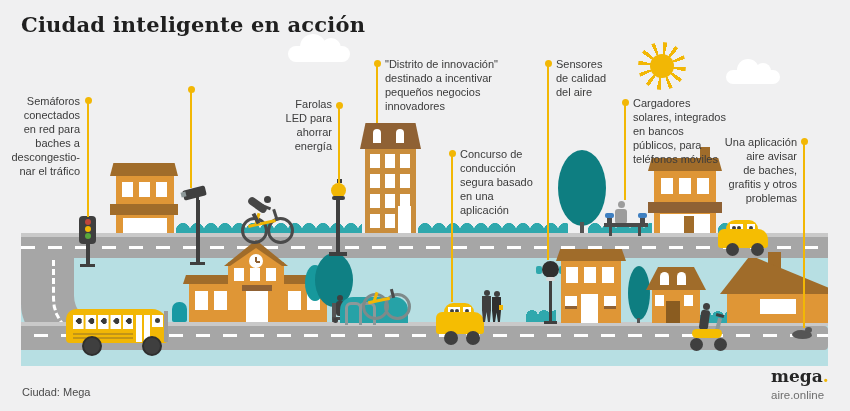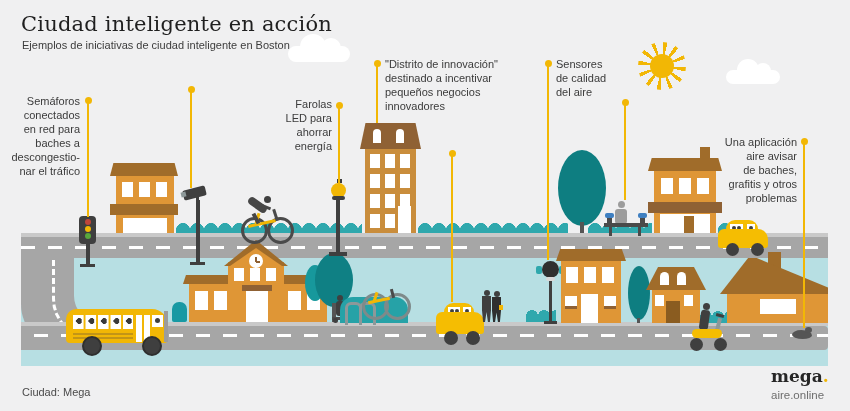--- a/index.html
+++ b/index.html
@@ -1,19 +1,19 @@
 <!DOCTYPE html>
 <html><head>
 <meta charset="utf-8">
 <style>
   html,body{margin:0;padding:0}
   #app{position:relative;width:850px;height:411px;background:#f0f0f1;overflow:hidden;
        font-family:"Liberation Sans",sans-serif}
   .abs{position:absolute}
-  .title{font-family:"DejaVu Serif","Liberation Serif",serif;font-weight:400;
+  .title{font-family:"DejaVu Serif","Liberation Serif",serif;font-weight:700;
          font-size:21px;color:#1f1f1f;letter-spacing:.2px}
   .subtitle{font-size:11px;color:#3c3c3c}
   .callout{position:absolute;font-size:11px;line-height:1.28;color:#3b3b3b;white-space:pre-line}
   .callout.r{text-align:right}
   .dot{position:absolute;width:7px;height:7px;border-radius:50%;background:#f2b705}
   .cline{position:absolute;width:2px;background:#f2b705}
   .hedge{position:absolute;height:14px;
     background:radial-gradient(circle 7px at 7px 7px,#2fa8ad 99%,transparent 100%) top left/14px 14px repeat-x,
                linear-gradient(#2fa8ad,#2fa8ad) bottom left/100% 7px no-repeat}
   .bush{position:absolute;height:12px;
@@ -27,21 +27,20 @@
   .brand{font-family:"DejaVu Serif","Liberation Serif",serif;font-weight:700;font-size:17px;color:#262626}
   .brand .bdot{color:#f2b705}
   .site{font-size:11.5px;color:#6e6e6e}
 </style>
 </head>
 <body>
 
 <div id="app">
 
   <div class="abs title" style="left:21px;top:12px">Ciudad inteligente en acción</div>
-  <div class="abs subtitle" style="left:22px;top:39px">Ejemplos de iniciativas de ciudad inteligente en Boston</div>
 
   <div>
     <div class="abs" style="left:288px;top:46px;width:62px;height:16px;background:#fff;border-radius:8px"></div>
     <div class="abs" style="left:300px;top:34px;width:26px;height:26px;background:#fff;border-radius:50%"></div>
     <div class="abs" style="left:321px;top:38px;width:20px;height:20px;background:#fff;border-radius:50%"></div>
   </div>
   <div>
     <div class="abs" style="left:638px;top:42px;width:48px;height:48px;border-radius:50%;background:repeating-conic-gradient(from 3deg,#f2b705 0 10deg,transparent 10deg 30deg)"></div>
     <div class="abs" style="left:650px;top:54px;width:24px;height:24px;border-radius:50%;background:#f2b705"></div>
   </div>
@@ -349,23 +348,33 @@
 descongestio-
 nar el tráfico</div>
   <div class="callout r" style="left:270px;top:97px;width:62px">Farolas
 LED para
 ahorrar
 energía</div>
   <div class="callout" style="left:385px;top:57px;width:130px">"Distrito de innovación"
 destinado a incentivar
 pequeños negocios
 innovadores</div>
+  <div class="callout" style="left:460px;top:147px;width:95px">Concurso de
+conducción
+segura basado
+en una
+aplicación</div>
   <div class="callout" style="left:556px;top:57px;width:70px">Sensores
 de calidad
 del aire</div>
+  <div class="callout" style="left:633px;top:96px;width:105px">Cargadores
+solares, integrados
+en bancos
+públicos, para
+teléfonos móviles</div>
   <div class="callout r" style="left:712px;top:135px;width:85px">Una aplicación
 aire avisar
 de baches,
 grafitis y otros
 problemas</div>
 
   <div class="abs src" style="left:22px;top:386px">Ciudad: Mega</div>
   <div class="abs brand" style="left:771px;top:366px"><span>mega</span><span class="bdot">.</span></div>
   <div class="abs site" style="left:771px;top:389px">aire.online</div>
 

